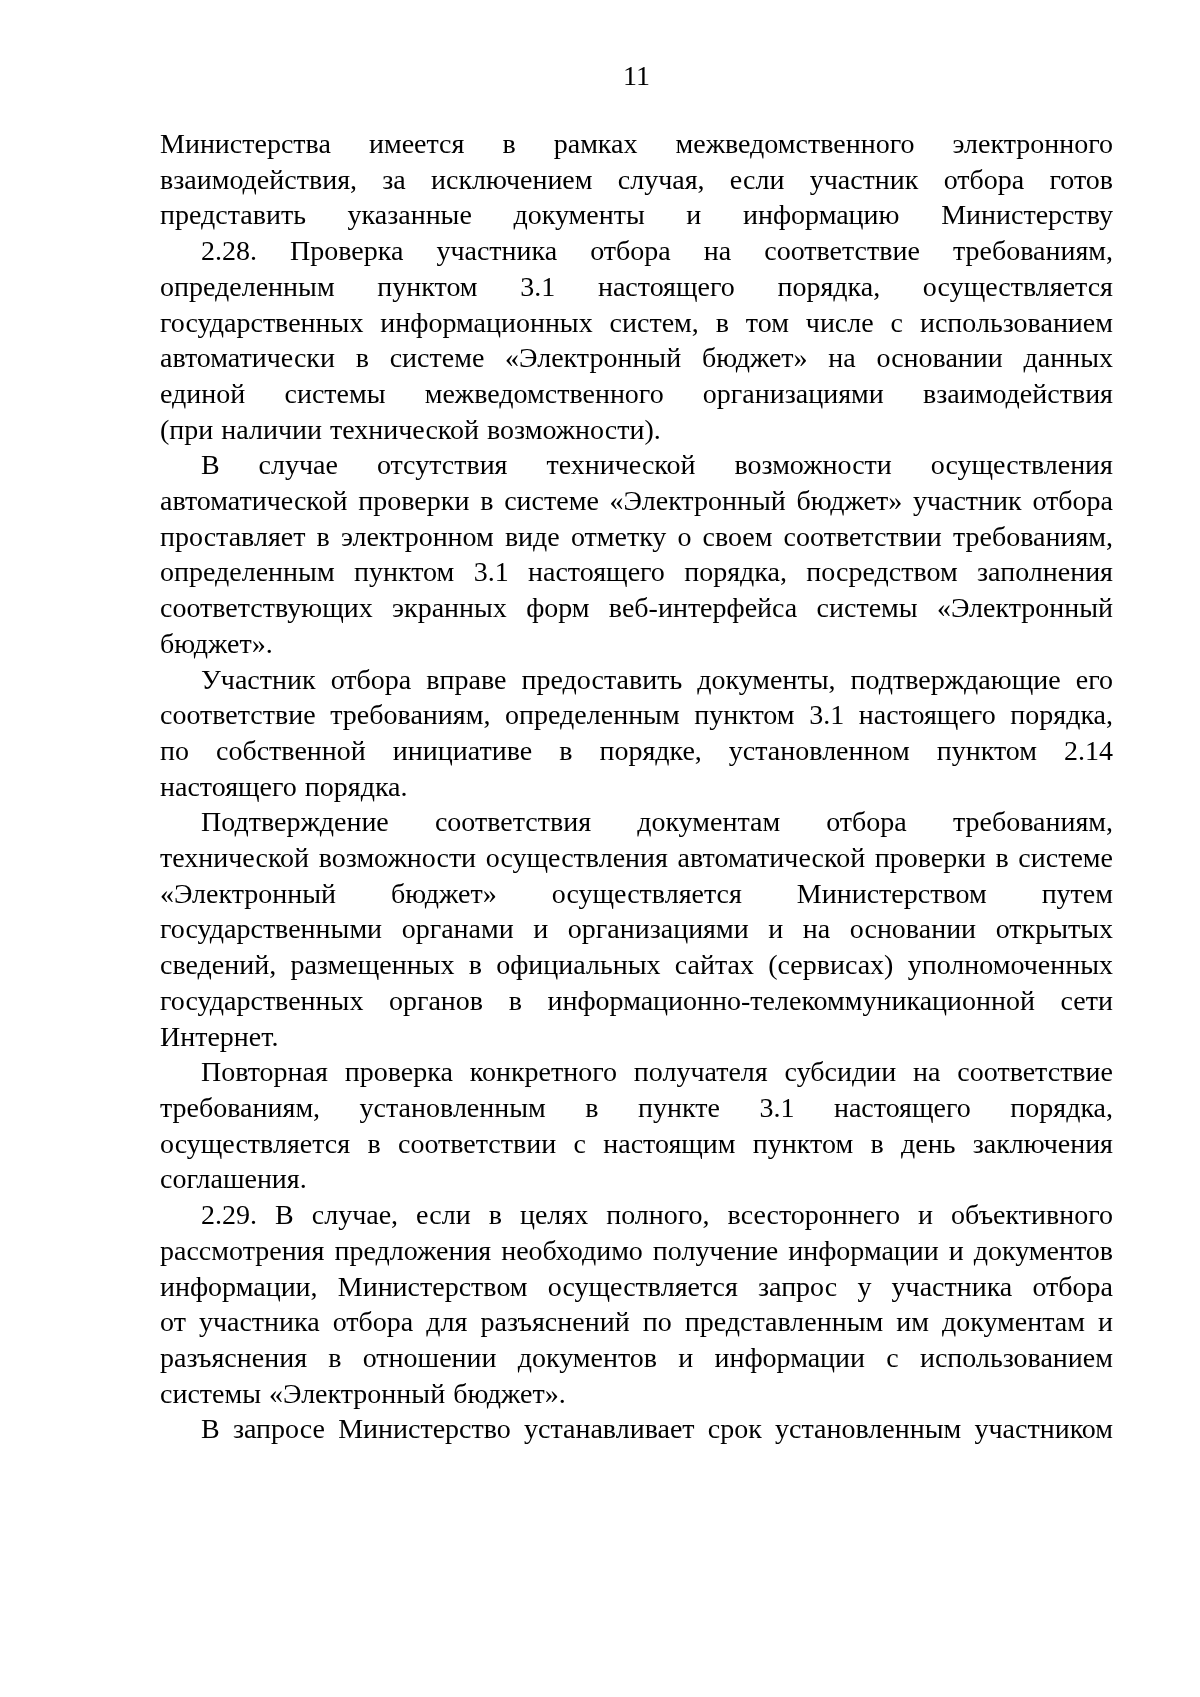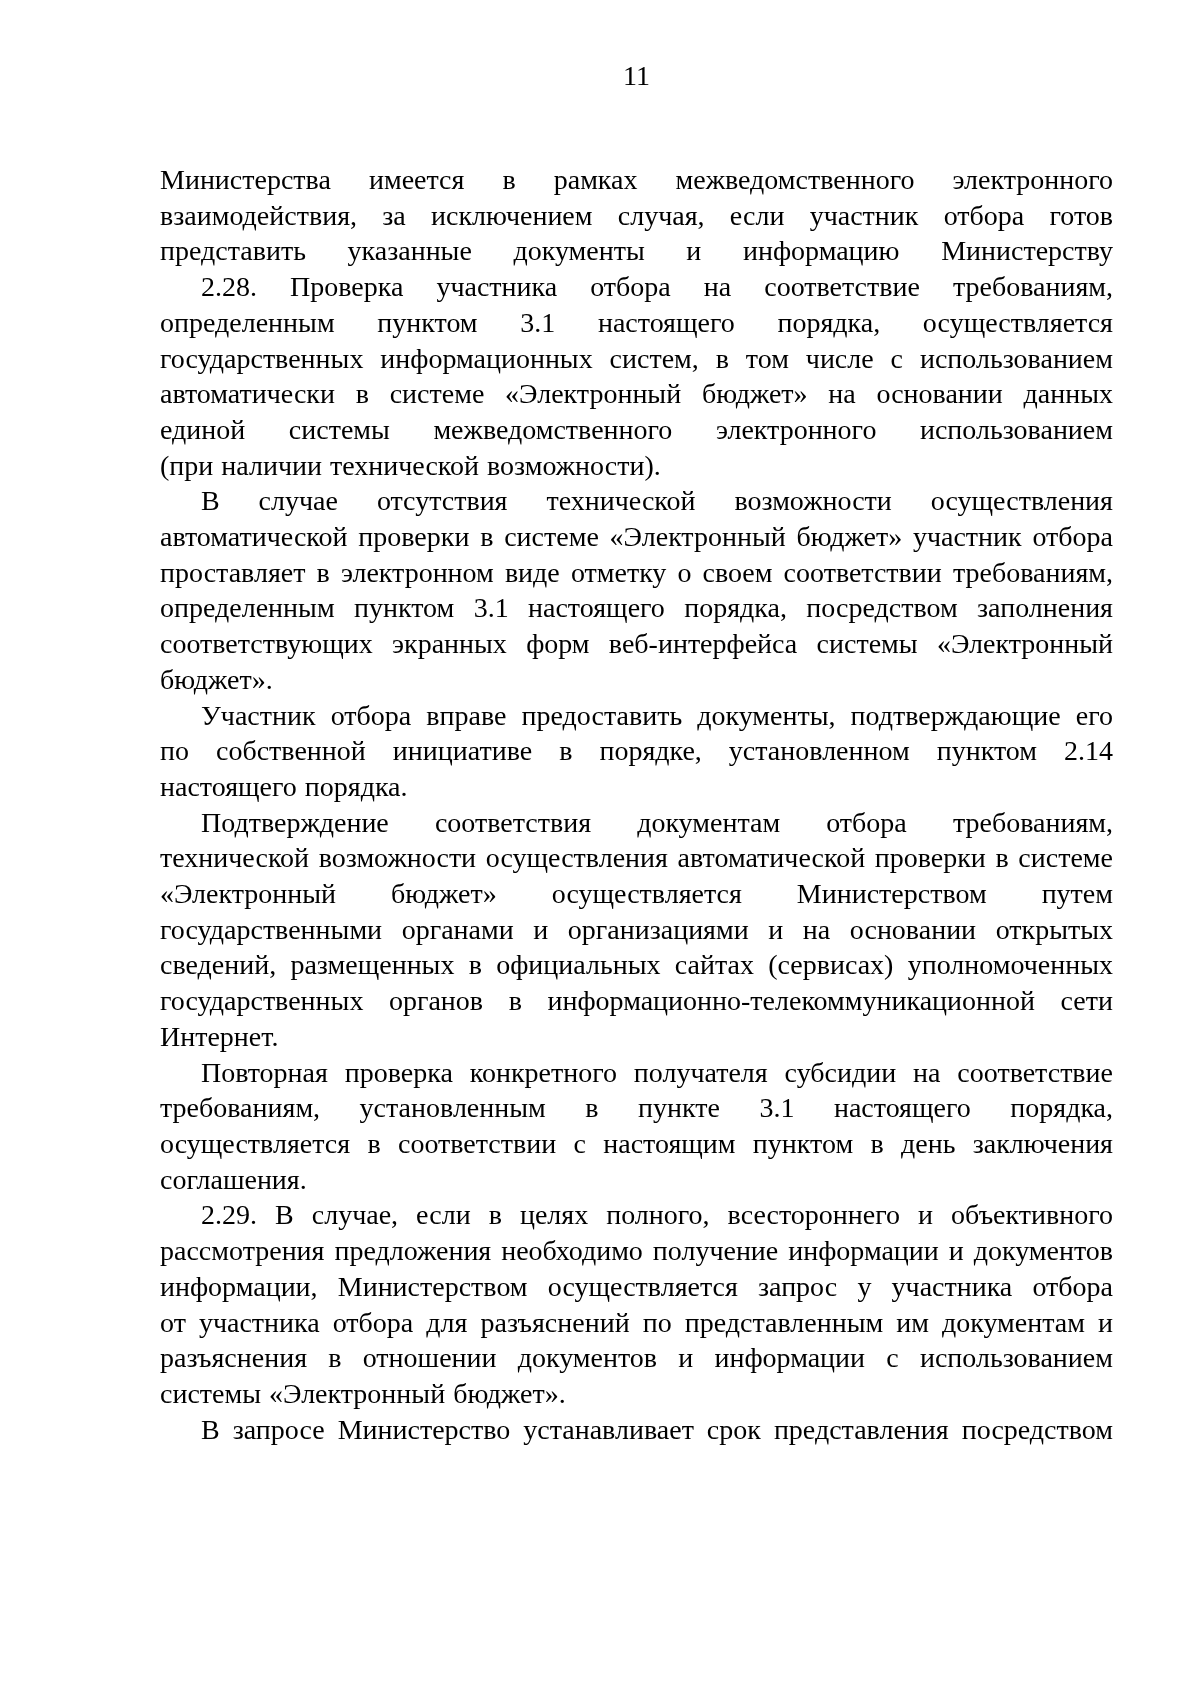--- a/index.html
+++ b/index.html
@@ -23,21 +23,20 @@
     width: 953px;
     text-align: center;
     font-size: 28px;
     line-height: 35.7px;
   }
   .body-text {
     position: absolute;
     top: 126px;
     left: 160px;
     width: 953px;
-    margin-top: 36px;
   }
   .para {
     margin: 0;
     padding: 0;
   }
   .line {
     font-size: 28px;
     line-height: 35.7px;
     text-align: justify;
     text-align-last: justify;
@@ -64,35 +63,36 @@
       <div class="line">Министерства имеется в рамках межведомственного электронного</div>
       <div class="line">взаимодействия, за исключением случая, если участник отбора готов</div>
       <div class="line">представить указанные документы и информацию Министерству</div>
     </div>
 
     <div class="para">
       <div class="line indent">2.28. Проверка участника отбора на соответствие требованиям,</div>
       <div class="line">определенным пунктом 3.1 настоящего порядка, осуществляется</div>
       <div class="line">государственных информационных систем, в том числе с использованием</div>
       <div class="line">автоматически в системе «Электронный бюджет» на основании данных</div>
-      <div class="line">единой системы межведомственного электронного использованием</div>
+      <div class="line">единой системы межведомственного организациями взаимодействия</div>
       <div class="line last">(при наличии технической возможности).</div>
     </div>
 
     <div class="para">
       <div class="line indent">В случае отсутствия технической возможности осуществления</div>
       <div class="line">автоматической проверки в системе «Электронный бюджет» участник отбора</div>
       <div class="line">проставляет в электронном виде отметку о своем соответствии требованиям,</div>
       <div class="line">определенным пунктом 3.1 настоящего порядка, посредством заполнения</div>
       <div class="line">соответствующих экранных форм веб-интерфейса системы «Электронный</div>
       <div class="line last">бюджет».</div>
     </div>
 
     <div class="para">
       <div class="line indent">Участник отбора вправе предоставить документы, подтверждающие его</div>
+      <div class="line">соответствие требованиям, определенным пунктом 3.1 настоящего порядка,</div>
       <div class="line">по собственной инициативе в порядке, установленном пунктом 2.14</div>
       <div class="line last">настоящего порядка.</div>
     </div>
 
     <div class="para">
       <div class="line indent">Подтверждение соответствия документам отбора требованиям,</div>
       <div class="line">технической возможности осуществления автоматической проверки в системе</div>
       <div class="line">«Электронный бюджет» осуществляется Министерством путем</div>
       <div class="line">государственными органами и организациями и на основании открытых</div>
       <div class="line">сведений, размещенных в официальных сайтах (сервисах) уполномоченных</div>
@@ -110,17 +110,17 @@
     <div class="para">
       <div class="line indent">2.29. В случае, если в целях полного, всестороннего и объективного</div>
       <div class="line">рассмотрения предложения необходимо получение информации и документов</div>
       <div class="line">информации, Министерством осуществляется запрос у участника отбора</div>
       <div class="line">от участника отбора для разъяснений по представленным им документам и</div>
       <div class="line">разъяснения в отношении документов и информации с использованием</div>
       <div class="line last">системы «Электронный бюджет».</div>
     </div>
 
     <div class="para">
-      <div class="line indent">В запросе Министерство устанавливает срок представления посредством</div>
+      <div class="line indent">В запросе Министерство устанавливает срок установленным участником</div>
     </div>
 
   </div>
 </div>
 
 </body></html>

